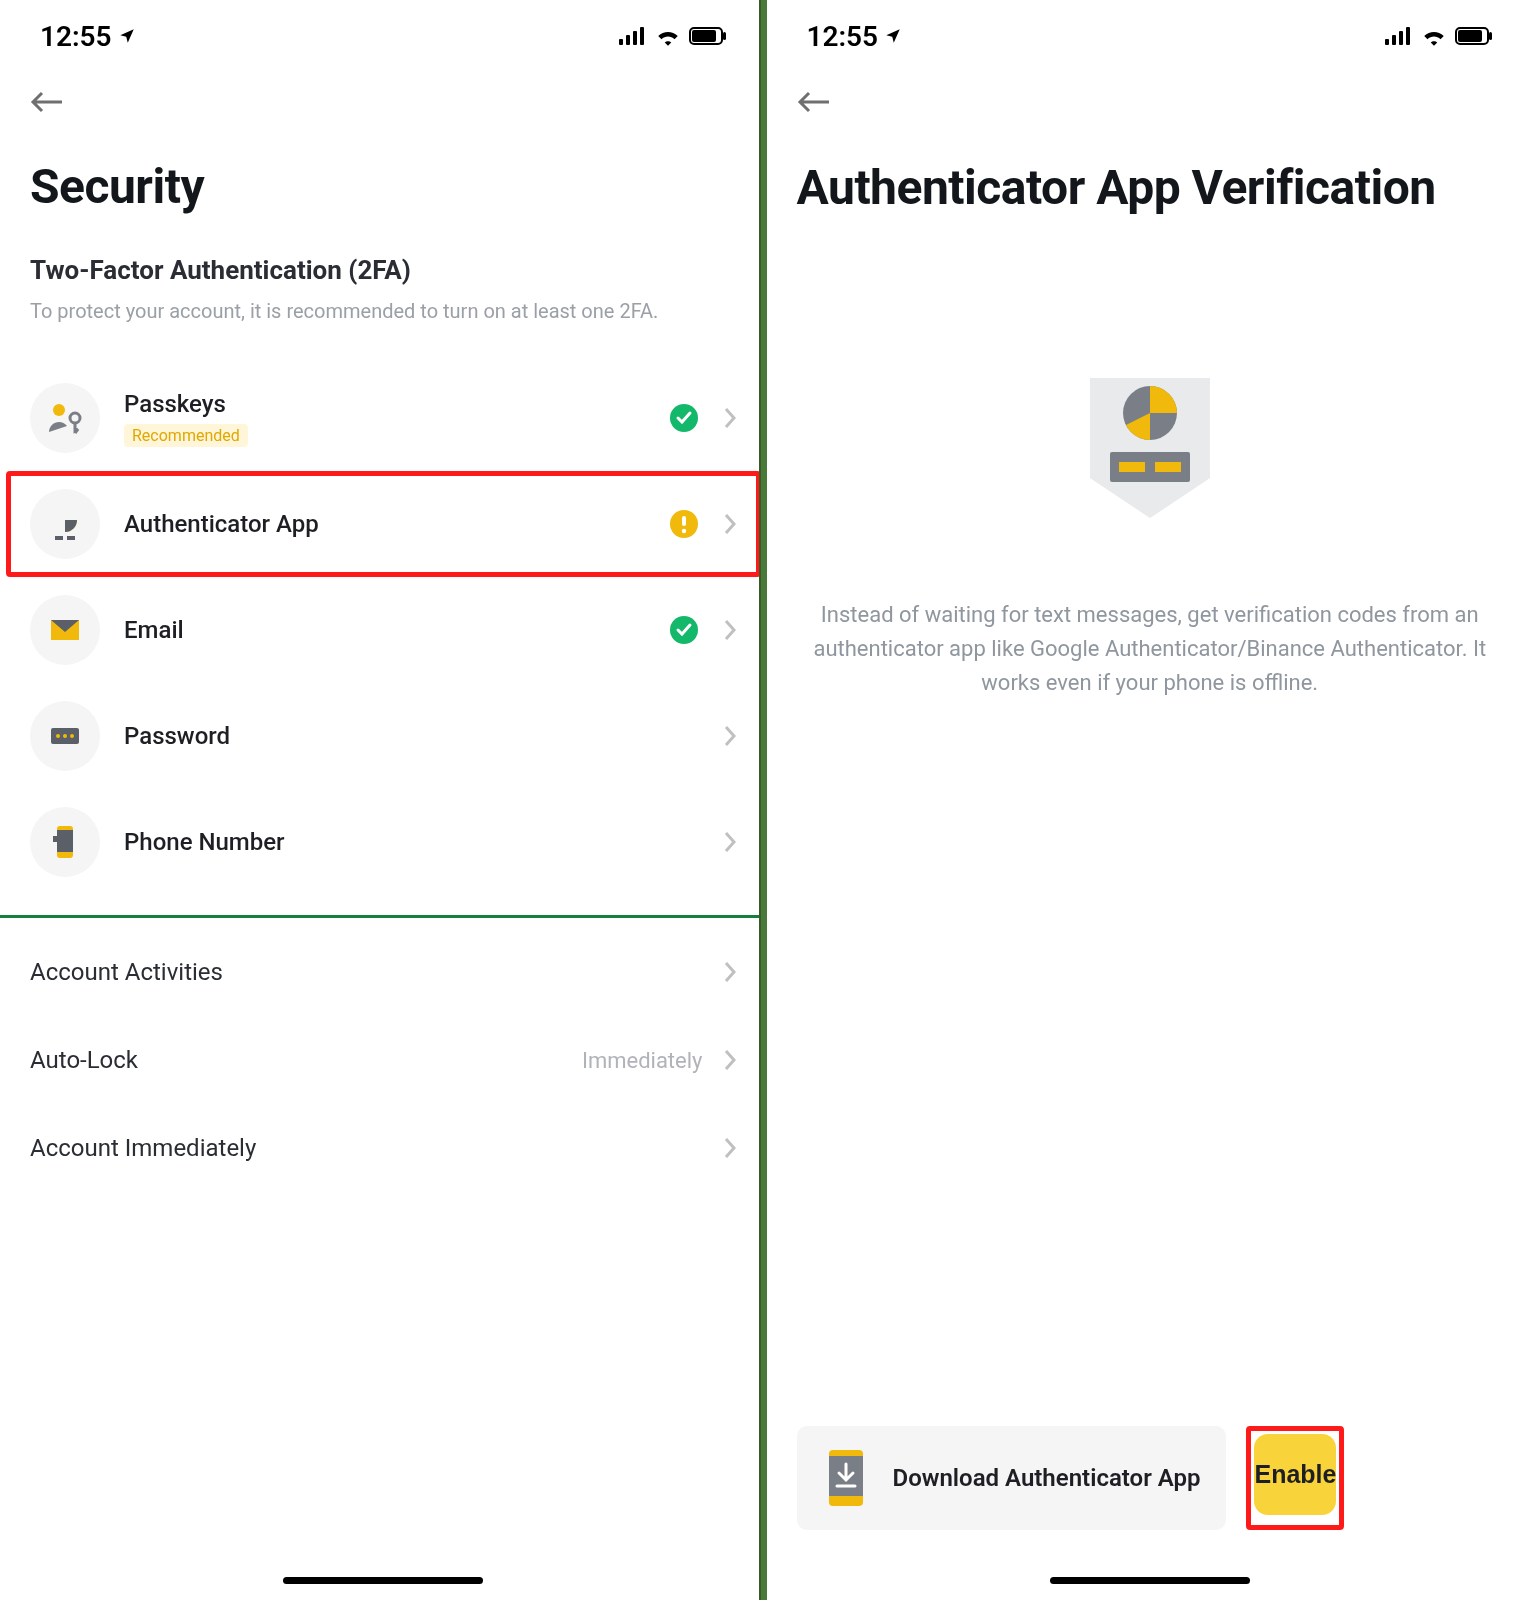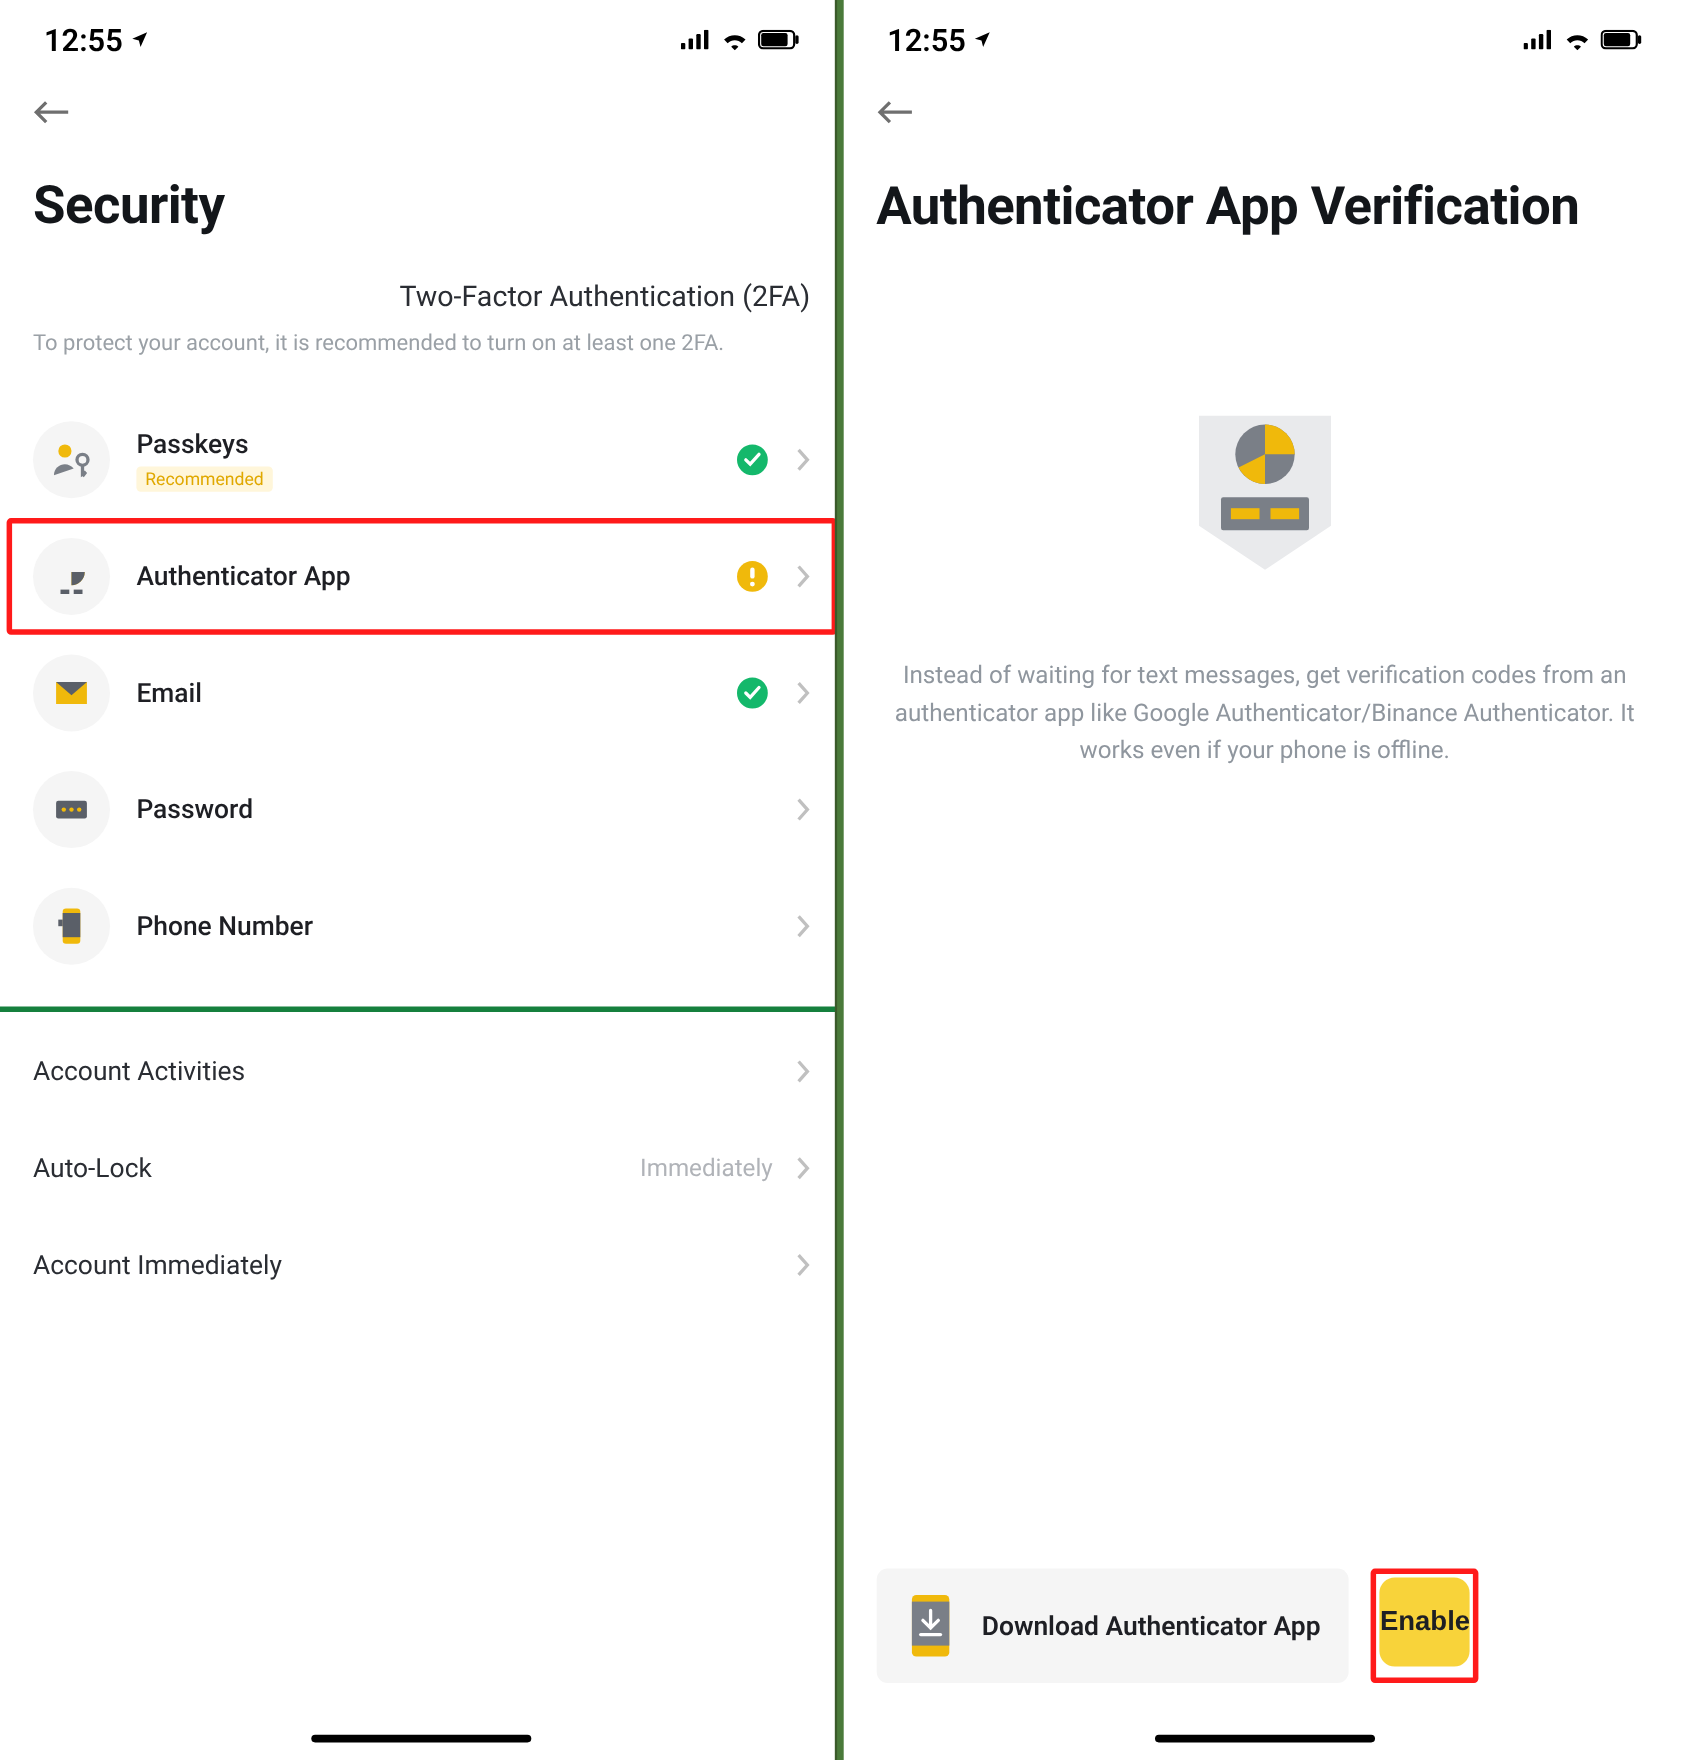--- a/index.html
+++ b/index.html
@@ -60,23 +60,22 @@
     font-size: 48px;
     font-weight: 700;
     color: #13161a;
     line-height: 1.25;
     letter-spacing: -0.5px;
     margin-bottom: 40px;
   }
   .section-heading {
     font-size: 26px;
     color: #2a2d33;
-    font-weight: 400;
+    font-weight: 700;
     margin-bottom: 12px;
-    text-align: right;
   }
   .section-desc {
     font-size: 20px;
     color: #9aa0a6;
     line-height: 1.4;
     margin-bottom: 40px;
   }
   .list { display: flex; flex-direction: column; }
   .list-row {
     display: flex;
@@ -107,21 +106,21 @@
   .row-trail { display: flex; align-items: center; gap: 24px; }
   .status-dot { width: 30px; height: 30px; }
   .chevron { color: #c0c0c0; }
   .highlight-box {
     position: absolute;
     border: 5px solid #ff1a1a;
     border-radius: 4px;
     pointer-events: none;
     left: -24px; right: -24px; top: 0; bottom: 0;
   }
-  .bottom-list { border-top: 5px solid #15803d; margin: 20px -30px 0 -30px; padding: 10px 30px 0 30px; }
+  .bottom-list { border-top: 3px solid #15803d; margin: 20px -30px 0 -30px; padding: 10px 30px 0 30px; }
   .bottom-row {
     display: flex; align-items: center; justify-content: space-between;
     padding: 30px 0; cursor: pointer;
   }
   .bottom-label { font-size: 24px; color: #2a2d33; }
   .bottom-trail { display: flex; align-items: center; gap: 20px; }
   .bottom-value { font-size: 22px; color: #b0b3b8; }
   .home-indicator {
     position: absolute; bottom: 16px; left: 50%; transform: translateX(-50%);
     width: 200px; height: 7px; background: #000; border-radius: 8px;

